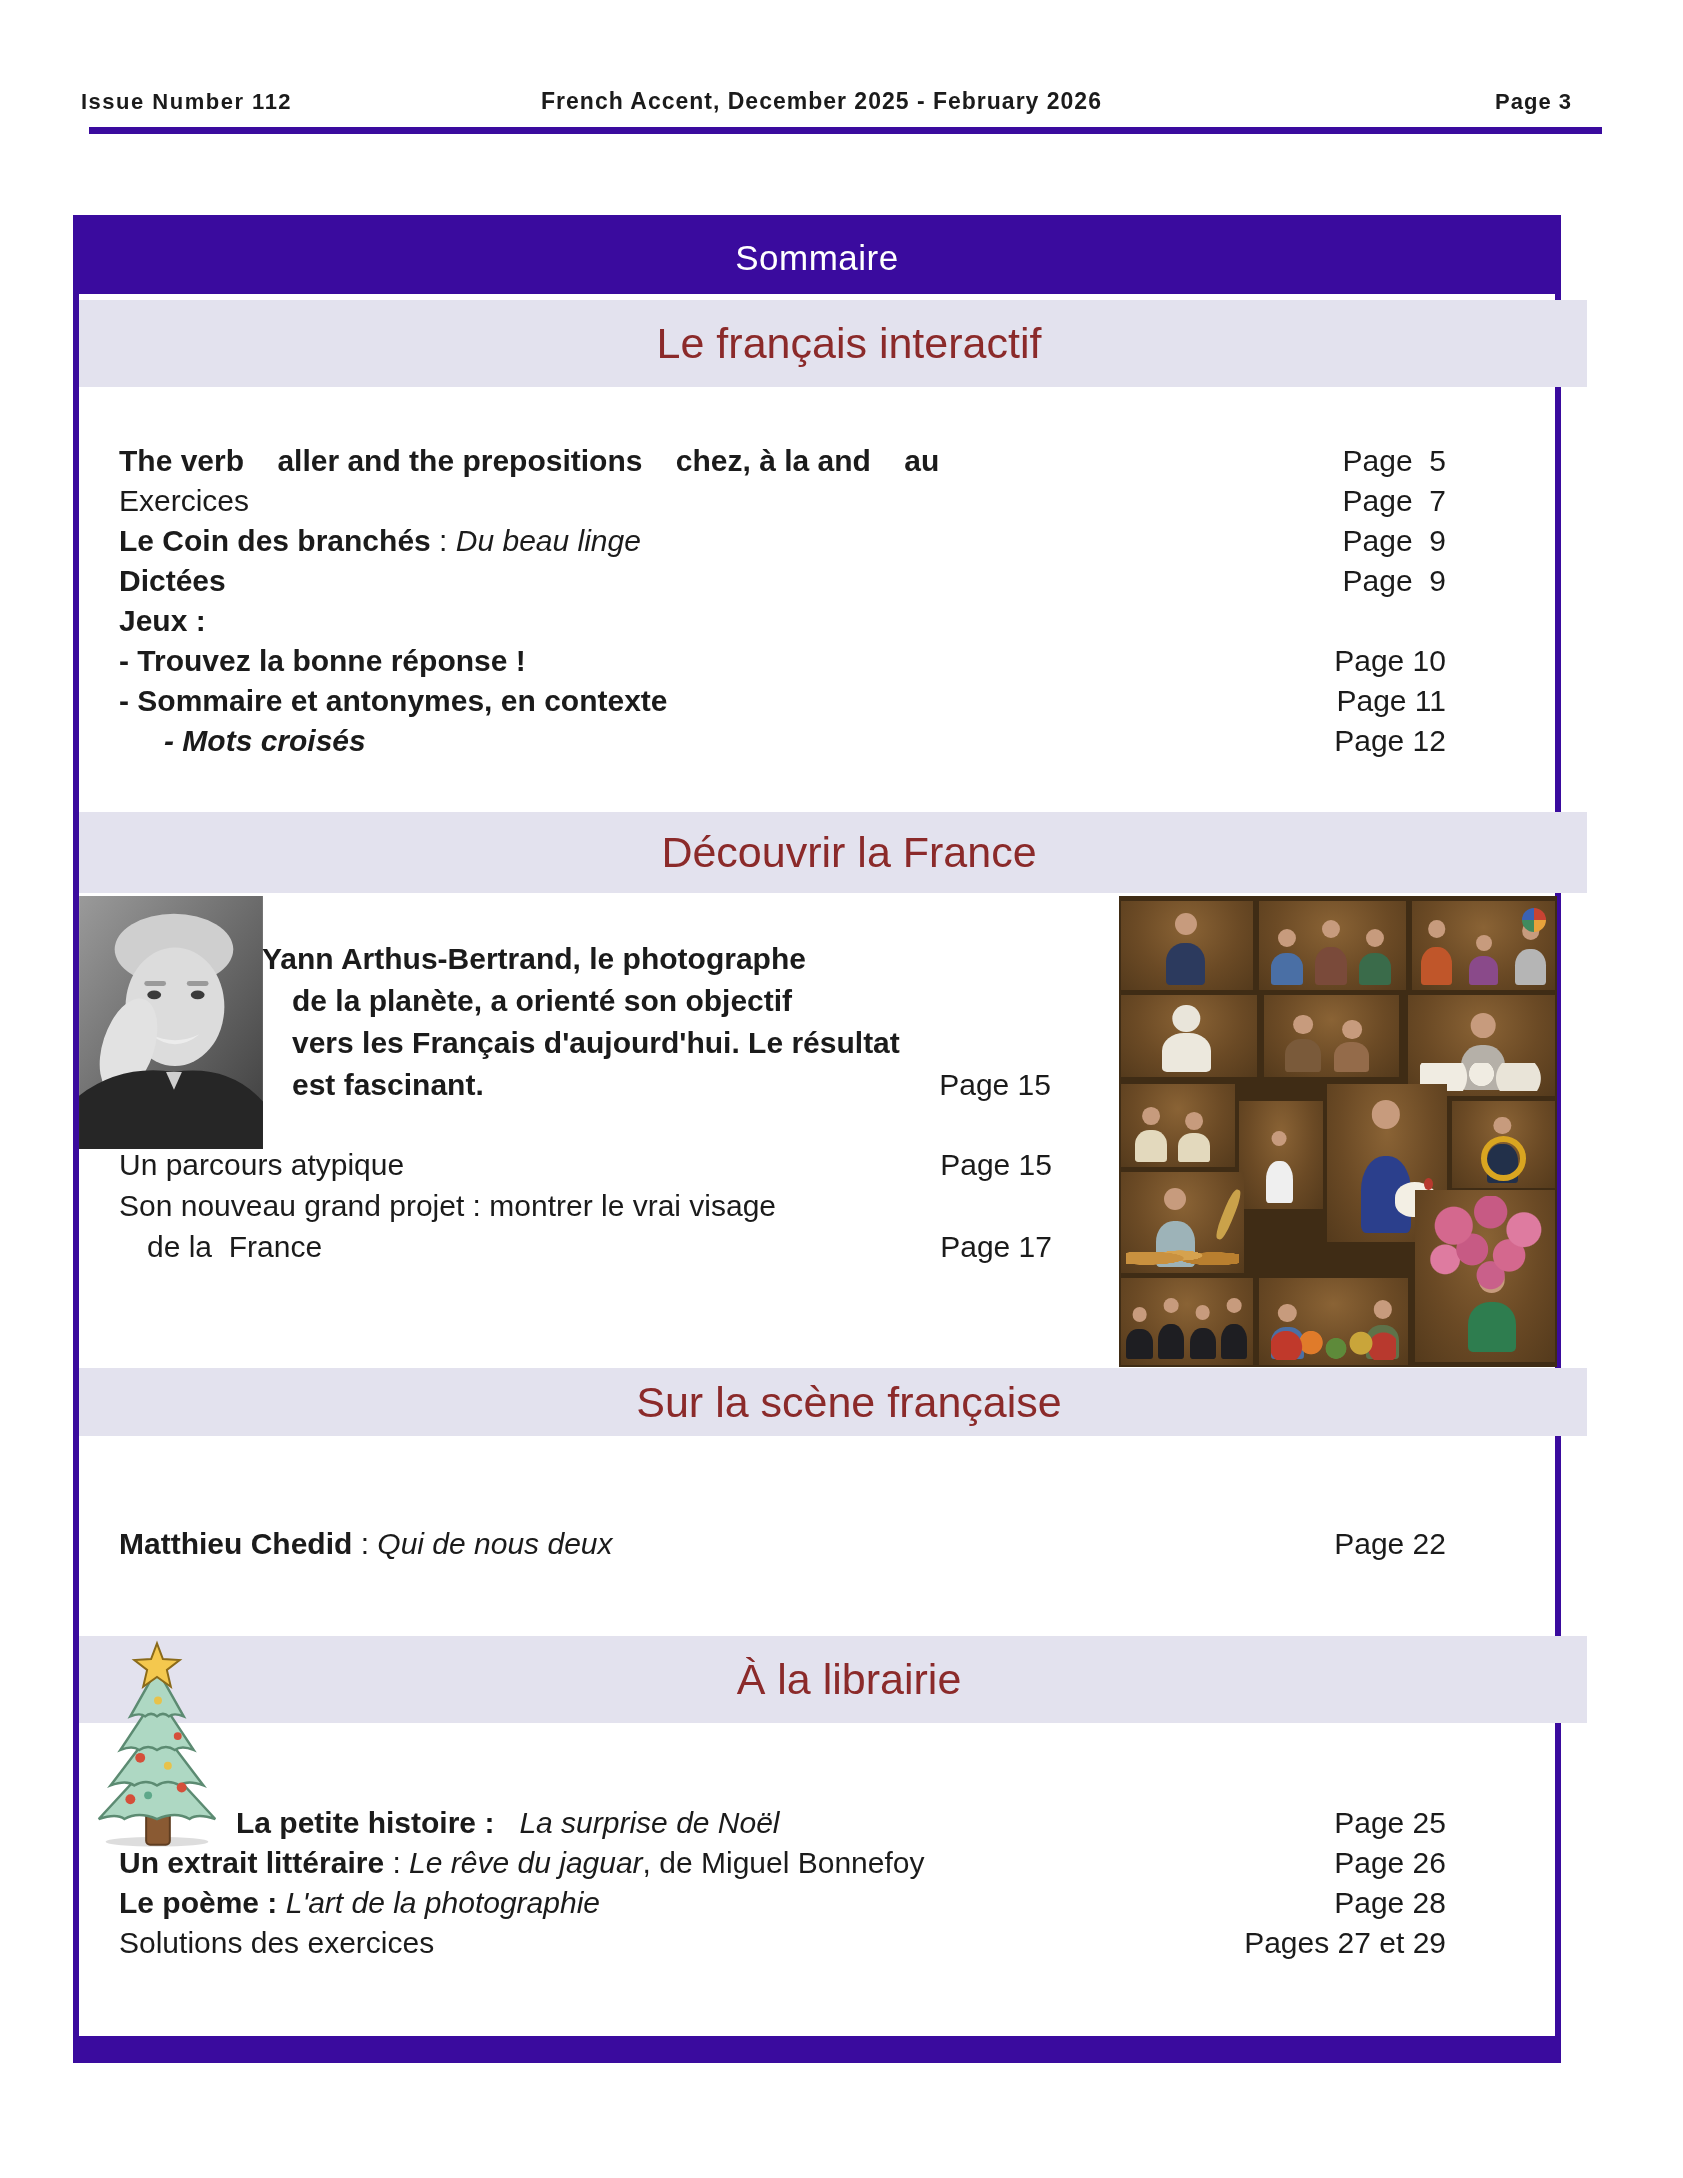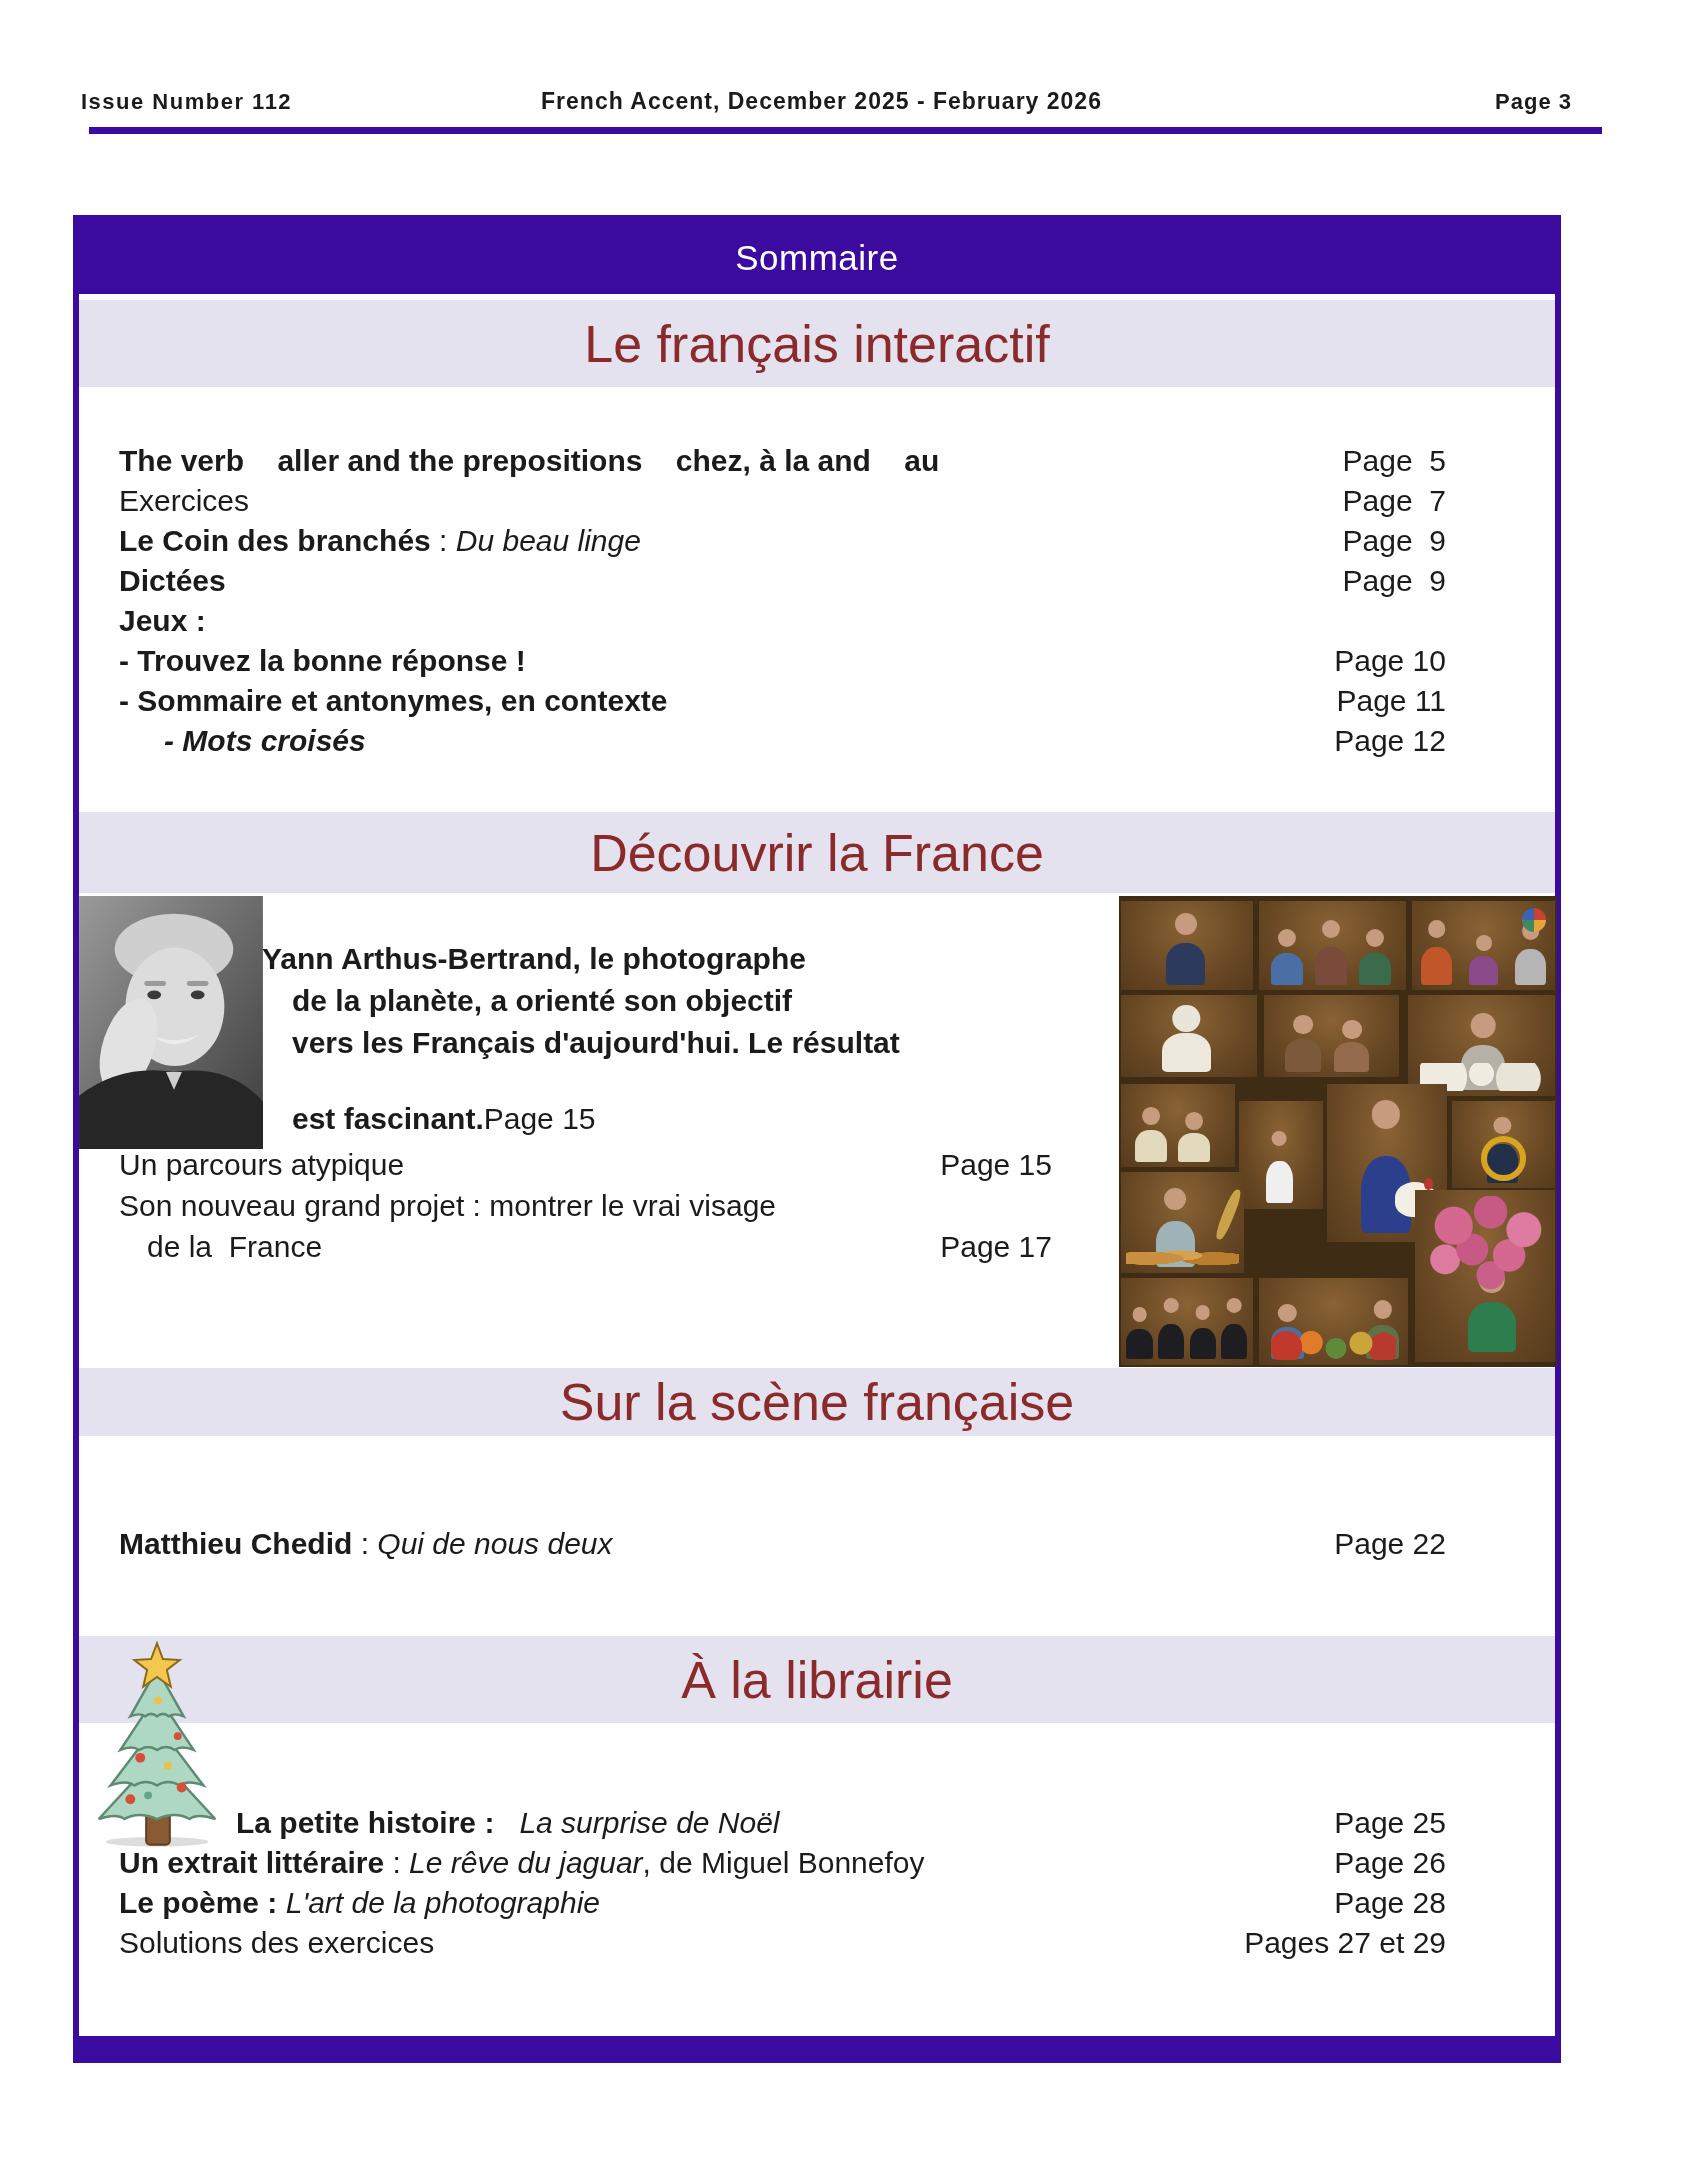--- a/index.html
+++ b/index.html
@@ -16,21 +16,21 @@
   .hdr-issue{position:absolute;left:81px;top:89px;font-size:22px;font-weight:bold;letter-spacing:1.5px;}
   .hdr-title{position:absolute;left:0;top:88px;width:1643px;text-align:center;font-size:23px;font-weight:bold;letter-spacing:1px;}
   .hdr-page{position:absolute;right:111px;top:89px;font-size:22px;font-weight:bold;letter-spacing:1px;}
   .hdr-rule{position:absolute;left:89px;top:127px;width:1513px;height:7px;background:var(--purple);}
 
   
   .box{position:absolute;left:73px;top:215px;width:1476px;height:1842px;
        border:6px solid var(--purple);border-bottom:none;background:#fff;}
   .bar{position:absolute;left:0;width:100%;display:flex;align-items:center;justify-content:center;}
   .bar-sommaire{top:0;height:73px;background:var(--purple);color:#fff;font-size:35px;letter-spacing:0.5px;}
-  .bar-sec{background:var(--lav);color:var(--red);font-size:52px;}
+  .bar-sec{background:var(--lav);color:var(--red);font-size:43px;padding-left:32px;}
   .bar-francais{top:79px;height:87px;}
   .bar-decouvrir{top:591px;height:81px;}
   .bar-scene{top:1147px;height:68px;}
   .bar-librairie{top:1415px;height:87px;}
   .footer-bar{position:absolute;left:0;bottom:0;width:100%;height:27px;background:var(--purple);}
 
   
   .toc{position:absolute;font-size:30px;}
   .toc-row{display:flex;justify-content:space-between;align-items:baseline;line-height:40px;}
   .toc-dec .toc-row{line-height:41px;gap:12px;}
@@ -42,21 +42,21 @@
   .ts-bi{font-weight:bold;margin-left:25px;}
   .toc-francais{top:220px;left:40px;width:1327px;}
   .toc-dec{top:923px;left:40px;width:933px;}
   .toc-scene{top:1303px;left:40px;width:1327px;}
   .toc-lib{top:1582px;left:40px;width:1327px;}
 
   
   .feature{position:absolute;top:717px;left:183px;width:789px;font-size:30px;font-weight:bold;}
   .feat-line{line-height:42px;white-space:pre;}
   .ind{padding-left:30px;}
-  .feat-last{display:flex;align-items:baseline;margin-top:34px;}
+  .feat-last{display:flex;justify-content:space-between;align-items:baseline;}
 
   
   .portrait{position:absolute;top:675px;left:0;width:184px;height:253px;}
   .portrait svg{display:block;}
 
   
   .collage{position:absolute;top:675px;left:1040px;width:438px;height:471px;background:#3f2c15;overflow:hidden;}
   .pc{position:absolute;background:radial-gradient(ellipse at 50% 30%, #8a6335 0%, #6b4a25 55%, #543a1c 100%);overflow:hidden;}
   .fig{position:absolute;display:block;left:calc(var(--fx,36)*1%);bottom:6%;
        width:calc(var(--fw,26)*1%);height:calc(var(--fh,70)*1%);}

